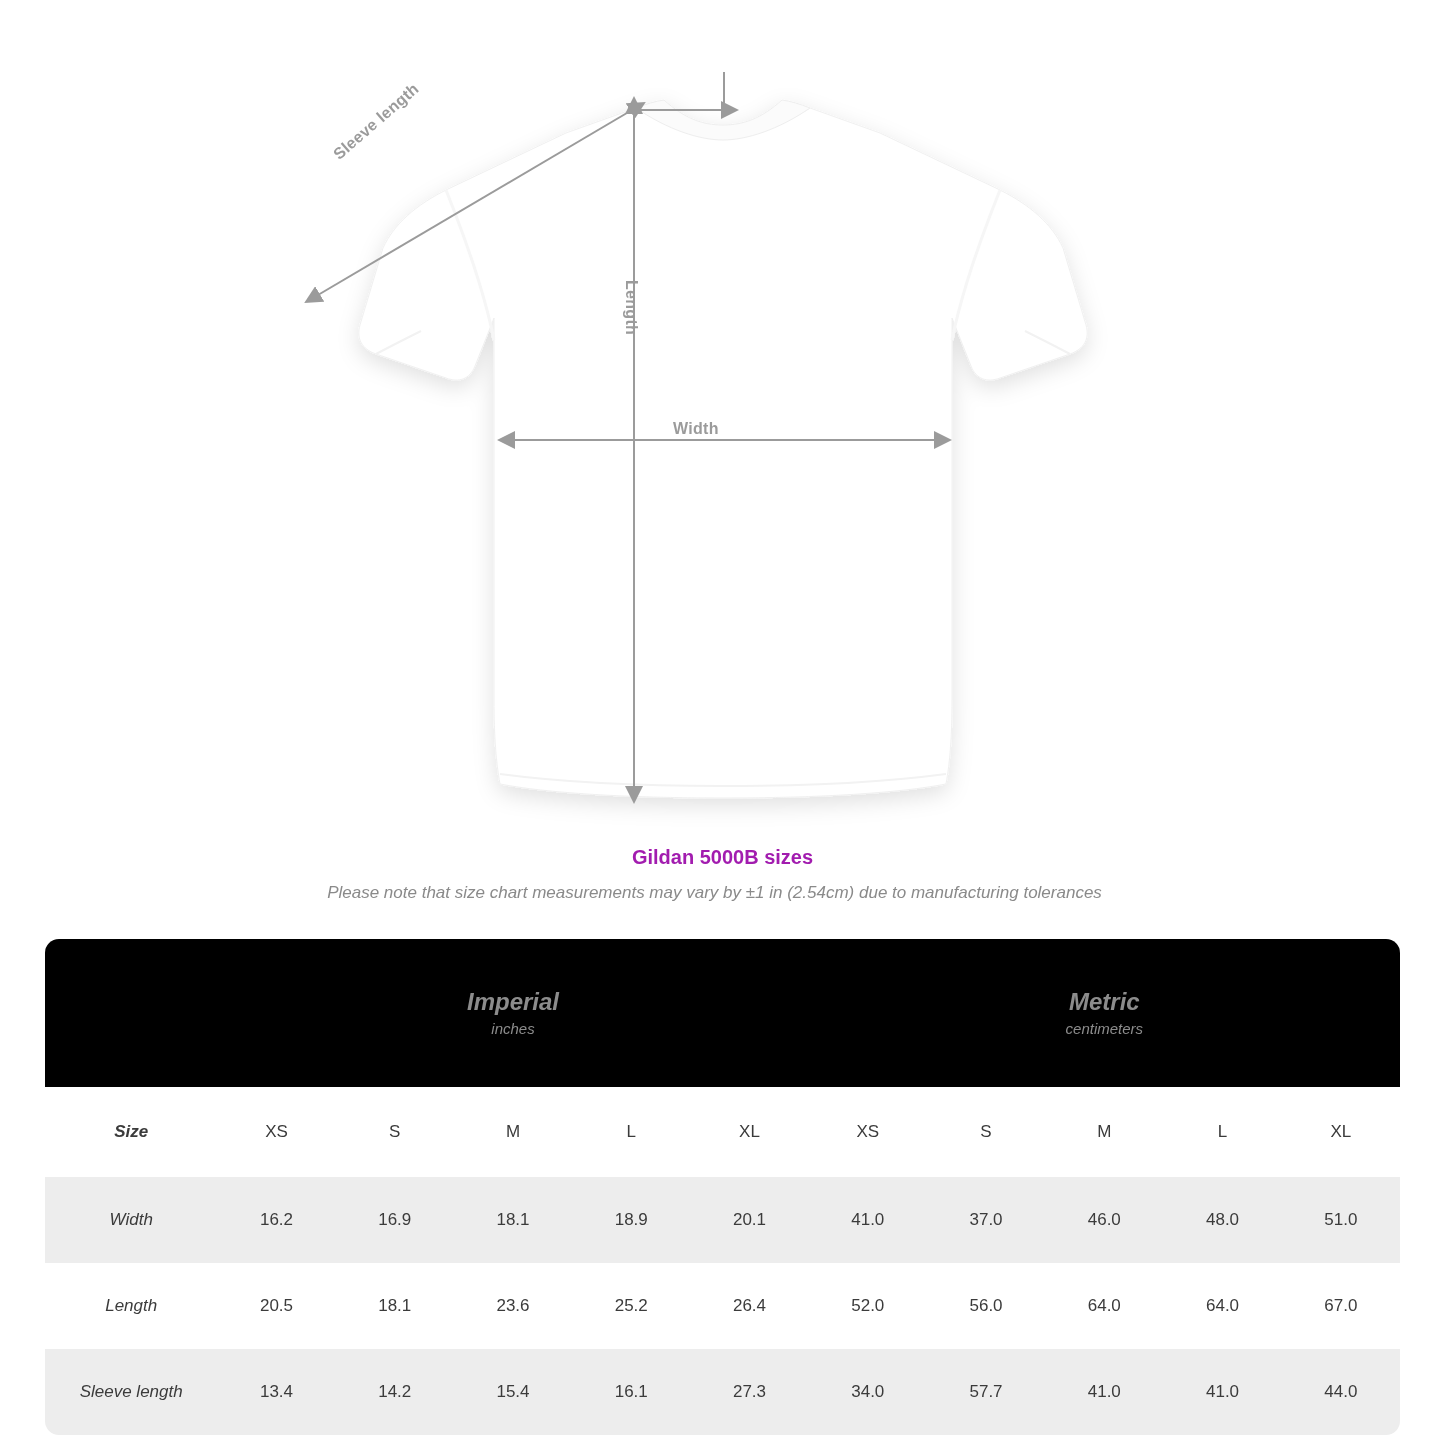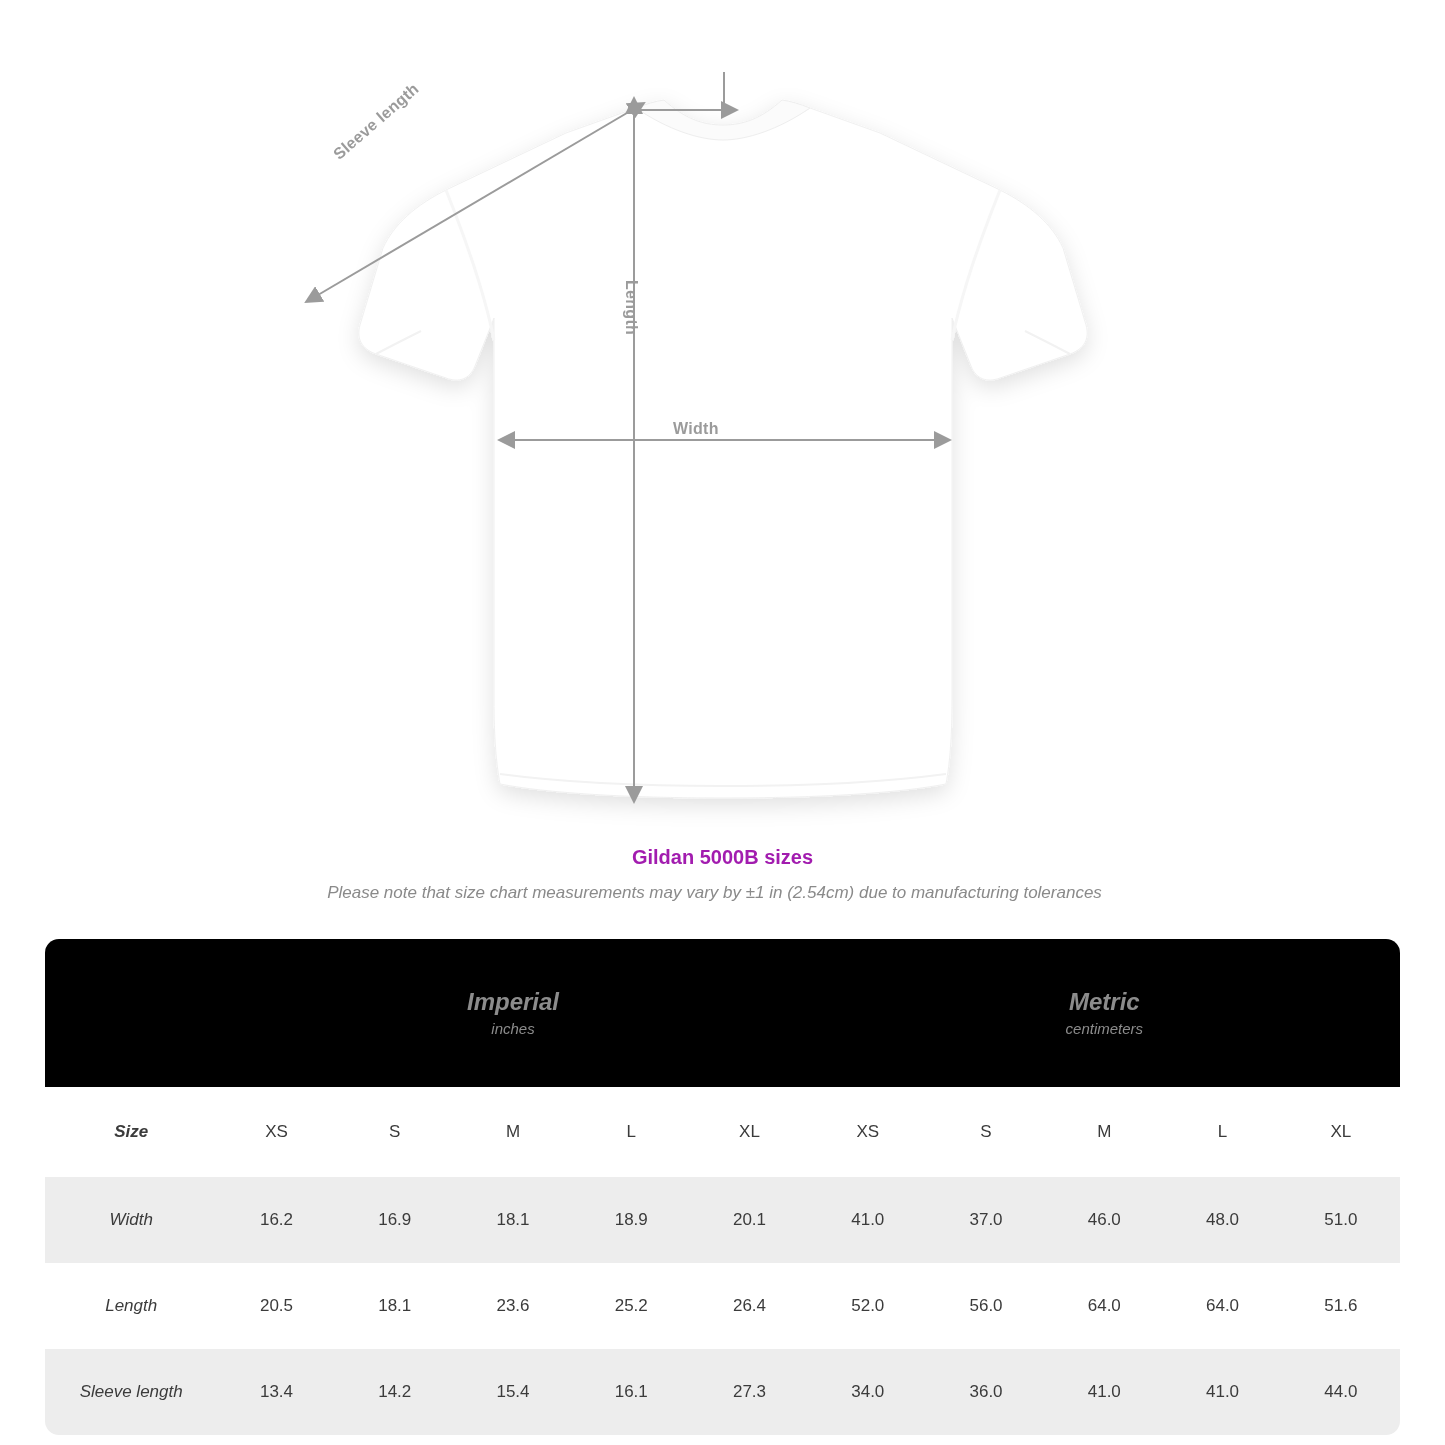--- a/index.html
+++ b/index.html
@@ -278,32 +278,32 @@
           <td class="rowlabel">Length</td>
           <td>20.5</td>
           <td>18.1</td>
           <td>23.6</td>
           <td>25.2</td>
           <td>26.4</td>
           <td>52.0</td>
           <td>56.0</td>
           <td>64.0</td>
           <td>64.0</td>
-          <td>51.6</td>
+          <td>67.0</td>
         </tr>
 
         <tr class="data-row row-odd">
           <td class="rowlabel">Sleeve length</td>
           <td>13.4</td>
           <td>14.2</td>
           <td>15.4</td>
           <td>16.1</td>
           <td>27.3</td>
           <td>34.0</td>
-          <td>36.0</td>
+          <td>57.7</td>
           <td>41.0</td>
           <td>41.0</td>
           <td>44.0</td>
         </tr>
       </tbody>
     </table>
   </div>
 
 </div>
 

